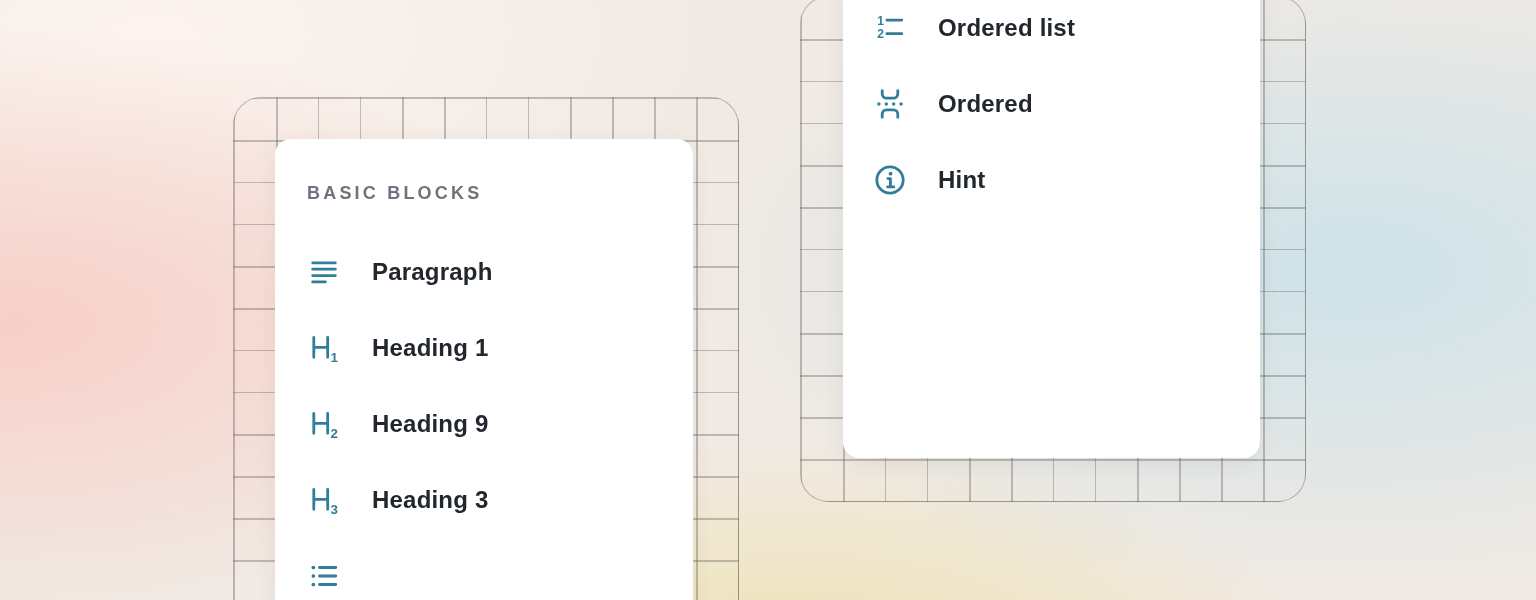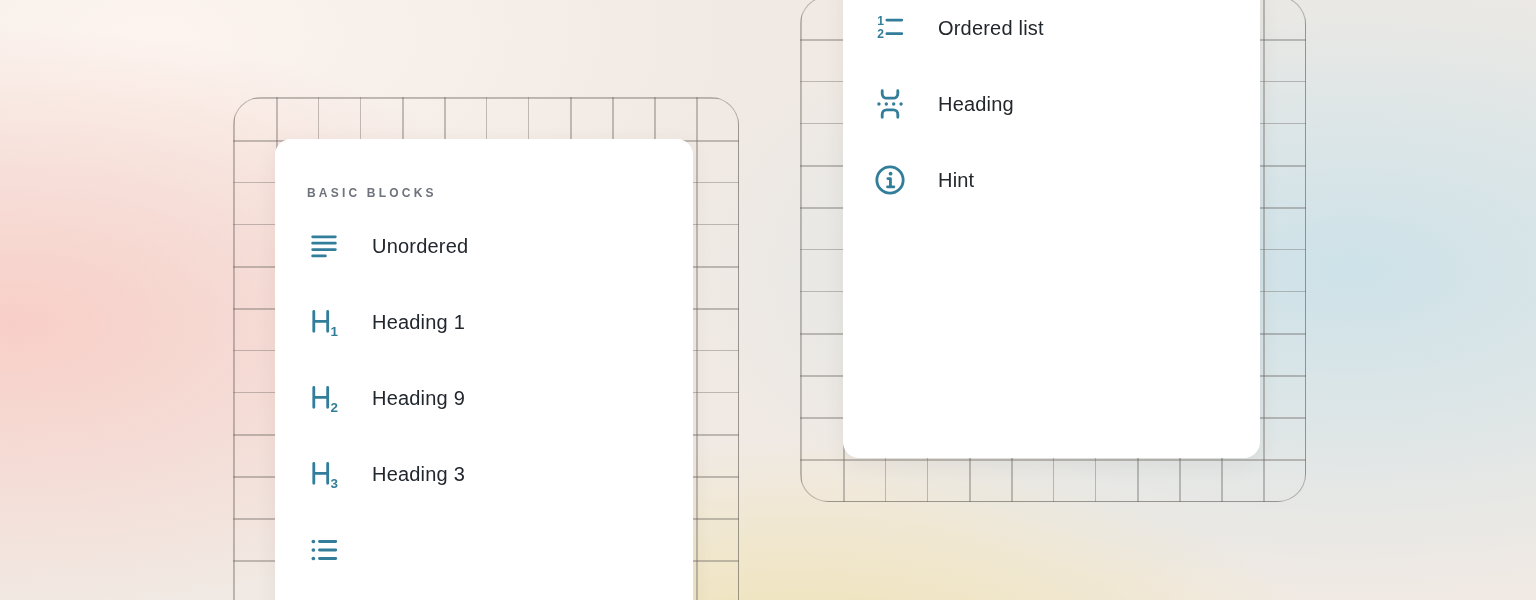--- a/index.html
+++ b/index.html
@@ -24,33 +24,33 @@
   #grid-left{left:233px;top:97px;width:504px;height:560px;}
   #grid-right{left:800px;top:-4px;width:504px;height:504px;}
   .card{
     position:absolute;background:#ffffff;border-radius:16px;
     box-shadow:0 6px 22px rgba(70,55,45,.07);
     box-sizing:border-box;
   }
   #card-left{left:275px;top:139px;width:418px;height:540px;padding:45px 0 0 32px;}
   #card-right{left:843px;top:-20px;width:417px;height:478px;padding:10px 0 0 30px;}
   .section-title{
-    font-size:12px;font-weight:bold;letter-spacing:3.2px;
-    color:#6e737d;line-height:18px;margin:0 0 6px 0;
+    font-size:18px;font-weight:bold;letter-spacing:3.2px;
+    color:#6e737d;line-height:18px;margin:0 0 32px 0;
   }
   .menu-item{
     display:flex;align-items:center;height:76px;cursor:pointer;
   }
   .menu-item .icon{
     width:34px;height:34px;flex:0 0 34px;color:#327e9a;
     display:flex;align-items:center;justify-content:center;
   }
   .menu-item .icon svg{width:34px;height:34px;display:block;}
   .menu-item .label{
-    margin-left:31px;font-size:20px;font-weight:400;color:#22272e;
+    margin-left:31px;font-size:24px;font-weight:700;color:#22272e;
     letter-spacing:.2px;white-space:nowrap;
   }
   svg .stroke{fill:none;stroke:currentColor;stroke-width:2;stroke-linecap:round;stroke-linejoin:round;}
   svg .fill{fill:currentColor;stroke:none;}
   svg text{fill:currentColor;stroke:none;font-family:"Liberation Sans",sans-serif;font-weight:bold;}
 </style>
 </head>
 <body>
 
 <div id="grid-left" class="grid-area"></div>
@@ -58,21 +58,21 @@
 
 <div id="card-left" class="card">
   <div class="section-title">BASIC BLOCKS</div>
 
   <div class="menu-item">
     <span class="icon">
       <svg viewBox="0 0 24 24">
           <path class="stroke" d="M4 5.5H20M4 10H20M4 14.5H20M4 19H13"></path>
         </svg>
     </span>
-    <span class="label">Unordered</span>
+    <span class="label">Paragraph</span>
   </div>
 
   <div class="menu-item">
     <span class="icon">
       <svg viewBox="0 0 24 24">
           <path class="stroke" d="M4.8 4.5V18.5M14.6 4.5V18.5M4.8 11.5H14.6"></path>
           <text x="16.6" y="22" font-size="9.5">1</text>
         </svg>
     </span>
     <span class="label">Heading 1</span>
@@ -128,21 +128,21 @@
     <span class="icon">
       <svg viewBox="0 0 24 24">
         <path class="stroke" d="M6.5 2.6V4.8A3.1 3.1 0 0 0 9.6 7.9H14.4A3.1 3.1 0 0 0 17.5 4.8V2.6"></path>
         <circle class="fill" cx="4.2" cy="12" r="1.2"></circle>
           <circle class="fill" cx="9.4" cy="12" r="1.2"></circle>
           <circle class="fill" cx="14.6" cy="12" r="1.2"></circle>
           <circle class="fill" cx="19.8" cy="12" r="1.2"></circle>
         <path class="stroke" d="M6.5 21.4V19.2A3.1 3.1 0 0 1 9.6 16.1H14.4A3.1 3.1 0 0 1 17.5 19.2V21.4"></path>
       </svg>
     </span>
-    <span class="label">Heading</span>
+    <span class="label">Ordered</span>
   </div>
 
   <div class="menu-item">
     <span class="icon">
       <svg viewBox="0 0 24 24">
         <circle class="stroke" cx="12" cy="12" r="9.3"></circle>
         <circle class="fill" cx="12.4" cy="7.5" r="1.35"></circle>
         <path class="stroke" d="M10.5 11H12.3V16.8M10.3 16.9H14.7"></path>
       </svg>
     </span>

